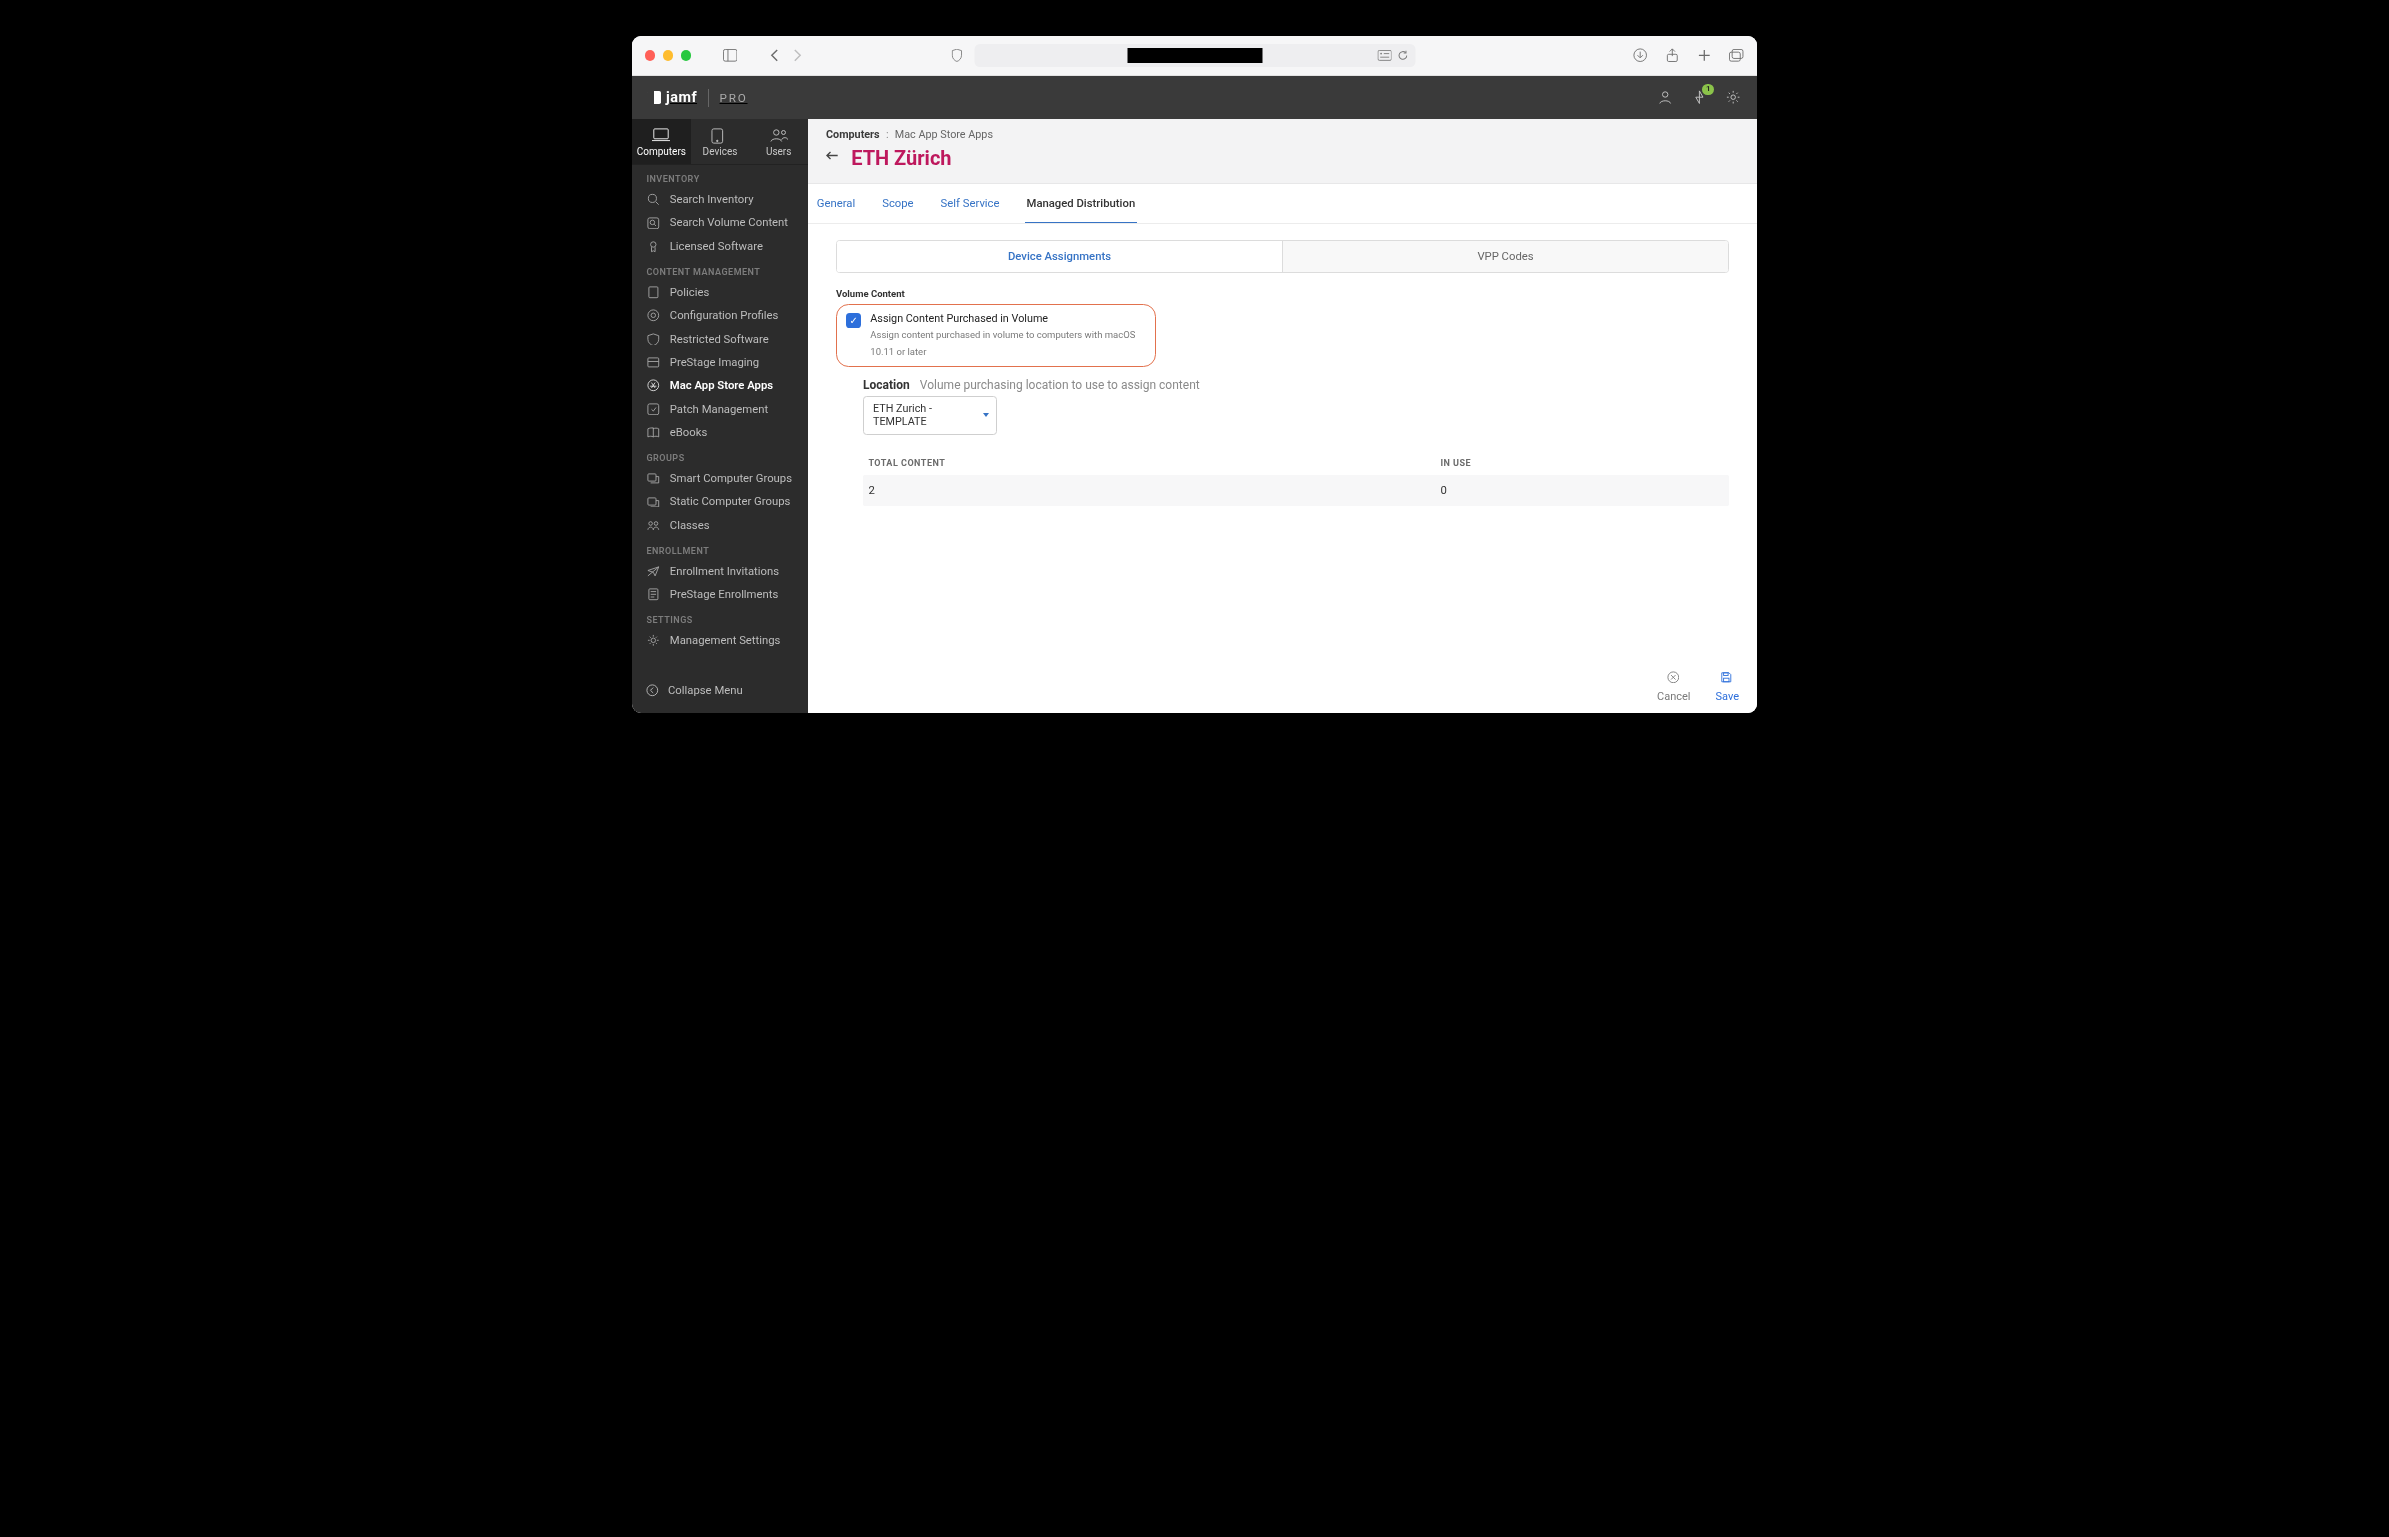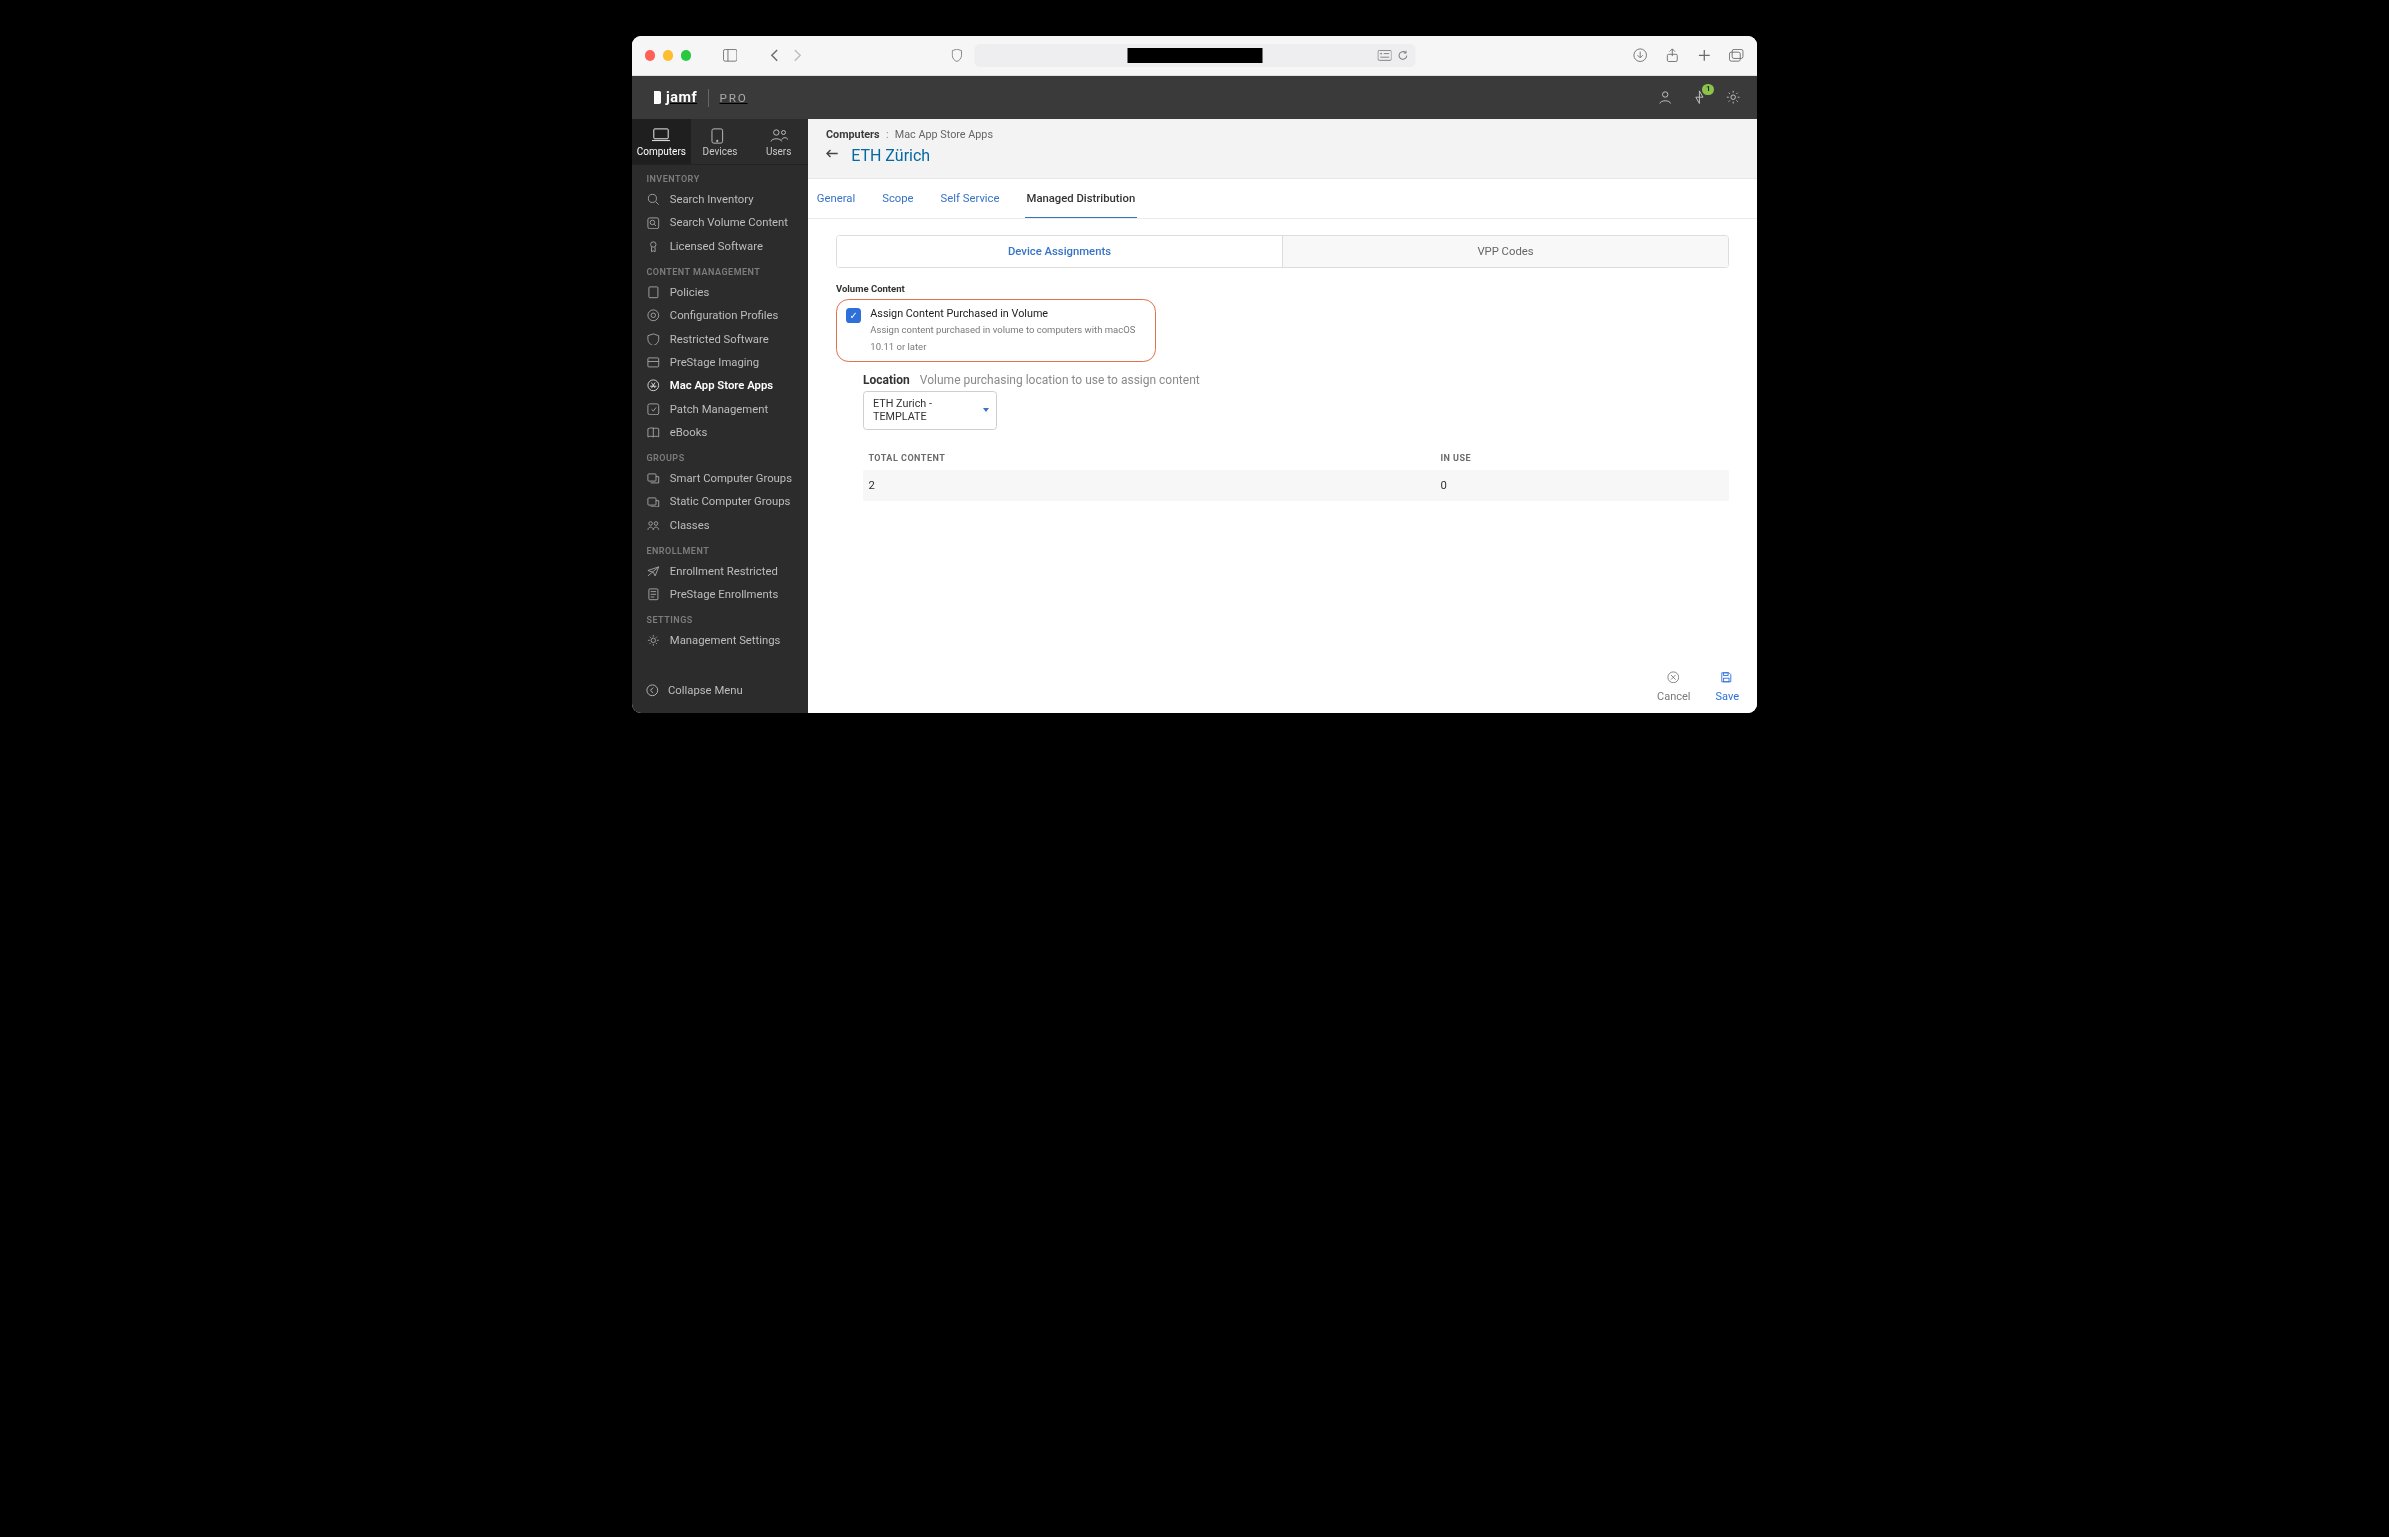--- a/index.html
+++ b/index.html
@@ -44,21 +44,21 @@
 .collapse { margin-top:auto; padding:12.6px 14.4px 16px; display:flex; gap:9px; align-items:center; color:#bdbdbd; cursor:pointer; }
 
 .content { flex:1; background:#fff; display:flex; flex-direction:column; position:relative; }
 .crumbbar { background:#f3f3f4; padding: 9px 18px 12.6px; border-bottom:0.9px solid #e7e7e8; }
 .crumbs { font-size:10.8px; color:#3a3a3a; }
 .crumbs .c1 { font-weight:700; }
 .crumbs .sep { margin:0 3.6px; color:#888; }
 .crumbs .c2 { color:#666; }
 .pagetitle-row { display:flex; align-items:center; gap:10.8px; margin-top:5.4px; }
 .backarrow { width:14.4px; height:14.4px; color:#444; cursor:pointer; }
-.pagetitle { font-size:16px; font-weight:400; color:#0369a1; }
+.pagetitle { font-size:20px; font-weight:700; color:#be185d; }
 
 .tabs { display:flex; gap:23.4px; padding: 0 7px; border-bottom:0.9px solid #ececec; }
 .tab { padding:12.6px 1.8px; font-size:11.3px; color:#3673c5; cursor:pointer; }
 .tab.active { color:#333; border-bottom:1.8px solid #3673c5; font-weight:500; }
 
 .main { padding: 16px 28px; }
 .subtabs { display:flex; border:0.9px solid #dcdcdc; border-radius:3.6px; overflow:hidden; margin-bottom:14.4px; }
 .subtab { flex:1; text-align:center; padding:9px 0; font-size:11.3px; color:#3673c5; background:#fff; cursor:pointer; }
 .subtab.active { background:#fff; color:#3673c5; font-weight:500; }
 .subtab + .subtab { border-left:0.9px solid #dcdcdc; background:#f8f8f8; color:#666; }
@@ -360,21 +360,21 @@
           <span>Classes</span>
         </div>
 
       <div class="section-title">ENROLLMENT</div>
       <div class="navitem">
           <span class="nicon">
             <svg viewBox="0 0 14 12" width="12.6" height="10.8" stroke="currentColor" fill="none">
               <path d="M1 11L13 1M13 1L9 11 7 7 1 5z"></path>
             </svg>
           </span>
-          <span>Enrollment Restricted</span>
+          <span>Enrollment Invitations</span>
         </div>
       <div class="navitem">
           <span class="nicon">
             <svg viewBox="0 0 12 14" width="10.8" height="12.6" stroke="currentColor" fill="none">
               <rect x="1" y="1" width="10" height="12" rx="1"></rect>
               <path d="M3 4h6M3 7h6M3 10h4"></path>
             </svg>
           </span>
           <span>PreStage Enrollments</span>
         </div>

